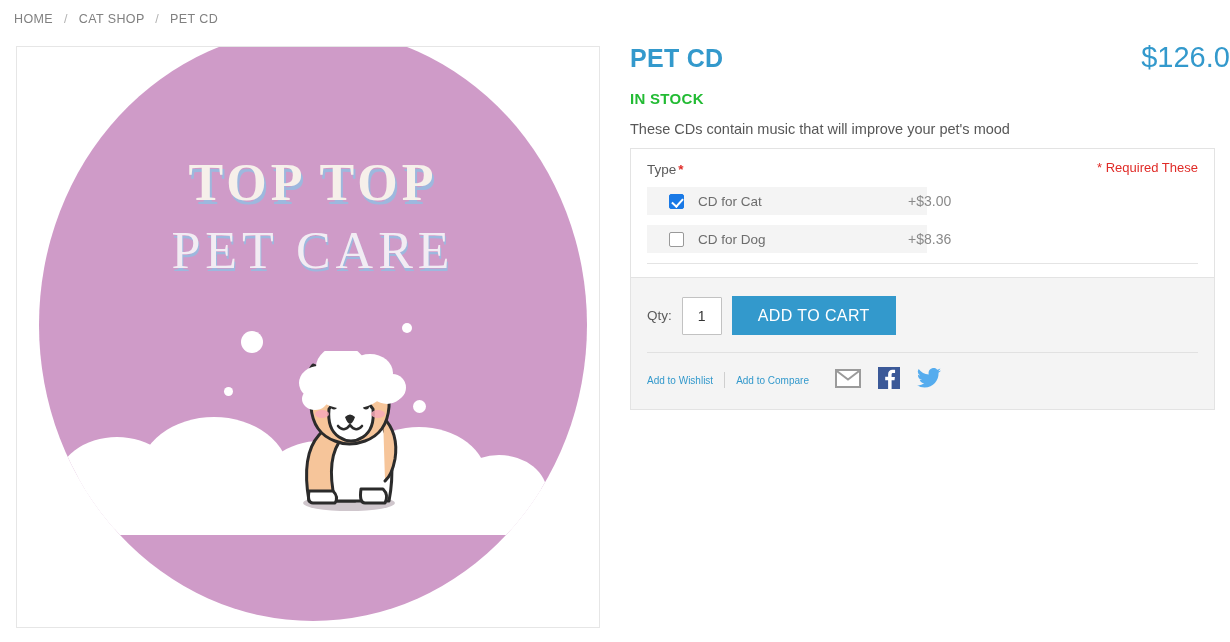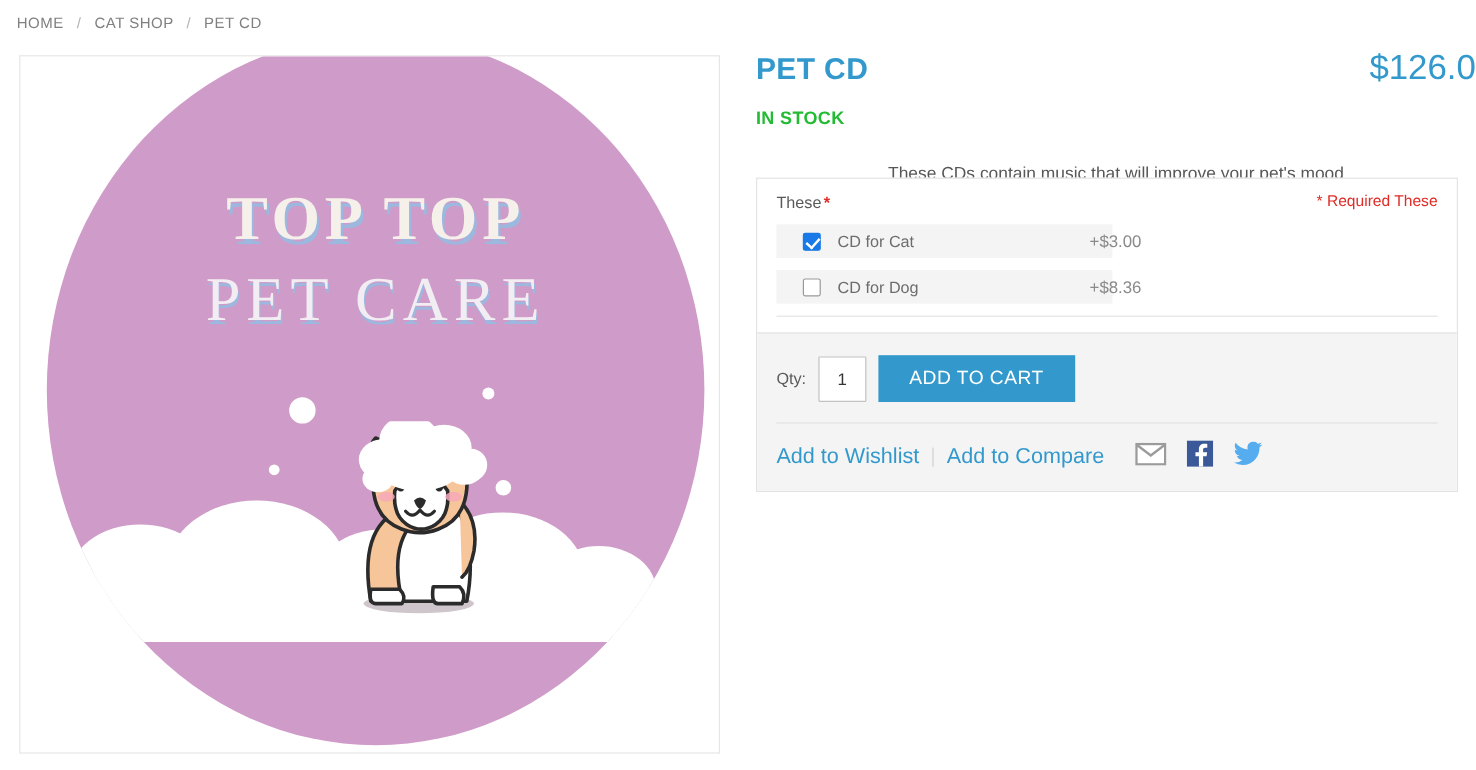--- a/index.html
+++ b/index.html
@@ -79,22 +79,22 @@
     position:absolute; right:-16px; top:-3px;
     font-size: 29px; font-weight:400;
     color:#3399cc;
   }
   .stock {
     margin-top: 12px;
     font-size: 15px; font-weight:700; letter-spacing:.3px;
     color:#22bb33;
   }
   .desc {
-    margin-top: 30px;
-    font-size: 14.5px; color:#575757;text-align:center;
+    margin-top: 14px;
+    font-size: 14.5px; color:#575757;
   }
 
   
   .optbox {
     position:absolute; left: 630px; top: 148px;
     width: 585px; height: 262px;
     border: 1px solid #e3e3e3;
     background:#fff;
   }
   .opt-head { position:relative; height: 34px; padding: 11px 16px 0 16px; }
@@ -161,21 +161,21 @@
   .atc {
     margin-left: 10px;
     width: 164px; height: 39px;
     background:#3399cc; border:none; color:#fff;
     font-size: 16px; letter-spacing:.4px;
     font-family:"Liberation Sans", sans-serif;
     cursor:pointer;
   }
   .linkdiv { margin-top: 17px; height:1px; background:#e1e1e1; }
   .linkrow { margin-top: 14px; display:flex; align-items:center; }
-  .lnk { font-size: 18px; color:#3399cc; text-decoration:none; }
+  .lnk { font-size: 10px; color:#3399cc; text-decoration:none; }
   .vbar { width:1px; height:16px; background:#cfcfcf; margin: 0 11px; }
   .socials { margin-left: 26px; display:flex; align-items:center; gap: 17px; }
   .soc { display:block; }
 </style>
 </head>
 <body>
 
 <div class="page">
 
   <div class="breadcrumb">
@@ -265,21 +265,21 @@
       <div class="p-title">PET CD</div>
       <div class="p-price">$126.00</div>
     </div>
     <div class="stock">IN STOCK</div>
     <div class="desc">These CDs contain music that will improve your pet's mood</div>
   </div>
 
   <div class="optbox">
 
     <div class="opt-head">
-      <span class="opt-label"><span>These</span><span class="req">*</span></span>
+      <span class="opt-label"><span>Type</span><span class="req">*</span></span>
       <span class="required-note">* Required These</span>
     </div>
 
     <div class="opt-list">
 
       <div class="opt-row">
         <div class="hit"></div>
         <span class="cb on"></span>
         <span class="opt-name">CD for Cat</span>
         <span class="opt-plus">+$3.00</span>

